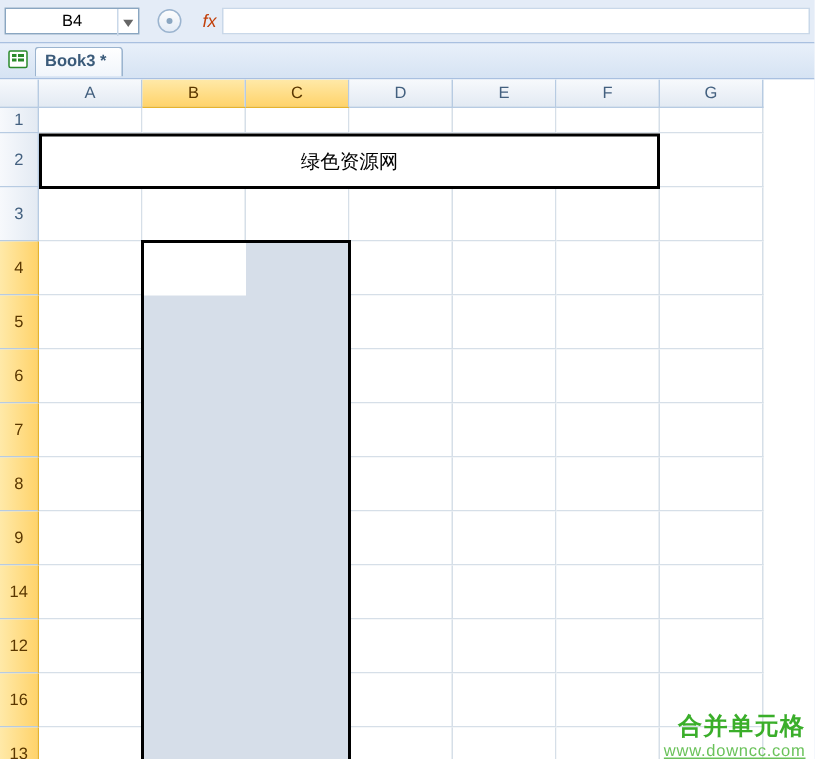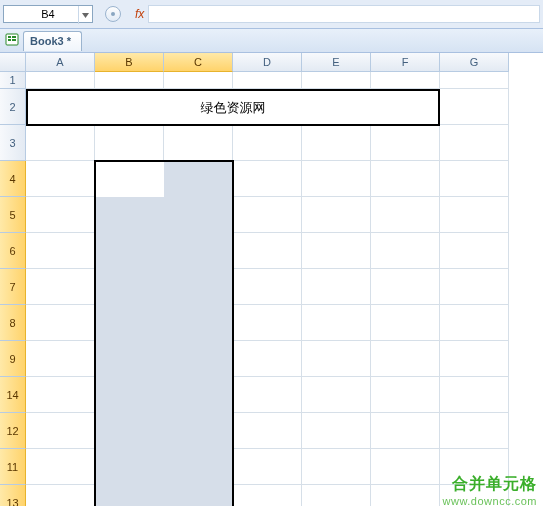--- a/index.html
+++ b/index.html
@@ -96,21 +96,21 @@
     <div class="row-h">2</div>
     <div class="row-h">3</div>
     <div class="row-h sel">4</div>
     <div class="row-h sel">5</div>
     <div class="row-h sel">6</div>
     <div class="row-h sel">7</div>
     <div class="row-h sel">8</div>
     <div class="row-h sel">9</div>
     <div class="row-h sel">14</div>
     <div class="row-h sel">12</div>
-    <div class="row-h sel">11</div>
+    <div class="row-h sel">16</div>
     <div class="row-h sel">13</div>
   </div>
 
   <div class="cells">
     <div class="row r1">
         <div class="cell"></div>
         <div class="cell"></div>
         <div class="cell"></div>
         <div class="cell"></div>
         <div class="cell"></div>

